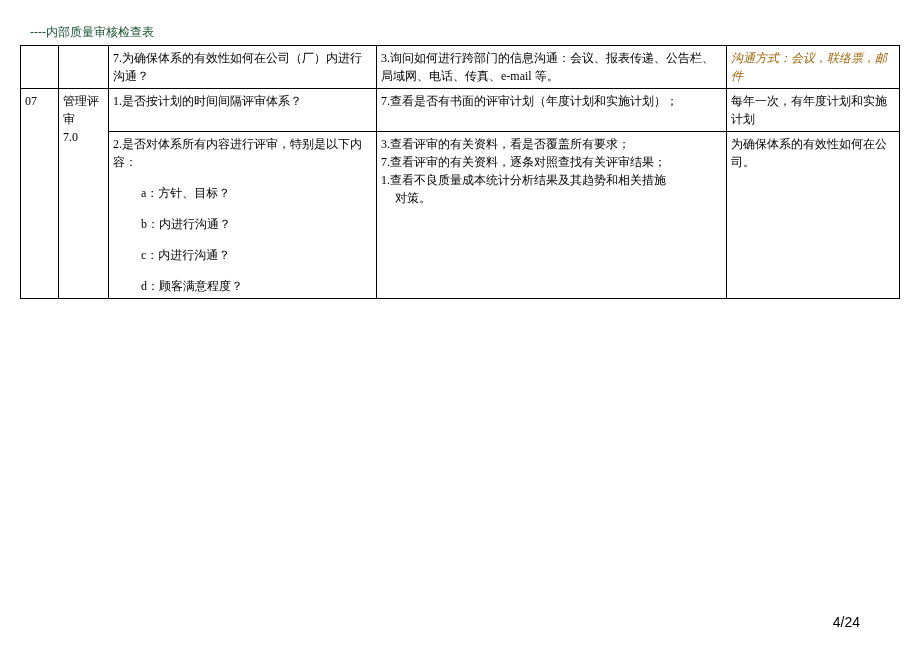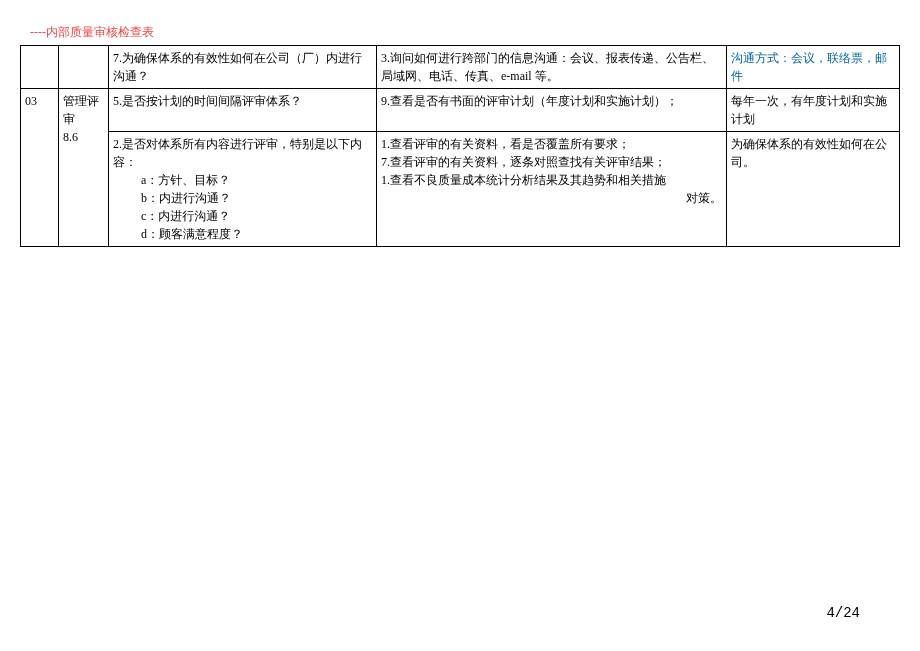--- a/index.html
+++ b/index.html
@@ -12,48 +12,48 @@
       color: #000;
       position: relative;
     }
     .page {
       padding: 24px 20px 0 20px;
     }
     .page-title {
       font-size: 12px;
       margin-bottom: 4px;
       padding-left: 10px;
-      color: #ef4444;
+      color: #14532d;
     }
     table {
       border-collapse: collapse;
       width: 100%;
       table-layout: fixed;
     }
     td {
       border: 1px solid #000;
       padding: 3px 4px;
       vertical-align: top;
       line-height: 1.5;
       font-size: 12px;
     }
     .col-id { width: 38px; text-align: center; }
     .col-cat { width: 50px; text-align: center; }
     .col-q { width: 268px; }
     .col-m { width: 350px; }
     .col-r { width: auto; }
-    .blue { color: #0369a1; }
-    .indent { padding-left: 28px; display: block; }
-    .sub-indent { padding-left: 14px; display: block; text-align: right; }
+    .blue { color: #a16207; font-style: italic; }
+    .indent { padding-left: 28px; display: block; margin-top: 13px; }
+    .sub-indent { padding-left: 14px; display: block; }
     .page-number {
       position: absolute;
-      bottom: 30px;
+      bottom: 21px;
       right: 60px;
       font-size: 14px;
-      font-family: Liberation Mono, monospace;
+      font-family: Liberation Sans, sans-serif;
     }
   </style>
 </head>
 <body>
 
 <div class="page">
   <div class="page-title">----内部质量审核检查表</div>
   <table>
     <colgroup>
       <col class="col-id">
@@ -66,41 +66,41 @@
 
       <tr>
         <td style="border-top:1px solid #000;border-bottom:none;"></td>
         <td style="border-top:1px solid #000;border-bottom:none;"></td>
         <td>7.为确保体系的有效性如何在公司（厂）内进行沟通？</td>
         <td>3.询问如何进行跨部门的信息沟通：会议、报表传递、公告栏、局域网、电话、传真、e-mail 等。</td>
         <td class="blue">沟通方式：会议，联络票，邮件</td>
       </tr>
 
       <tr>
-        <td rowspan="2">03</td>
+        <td rowspan="2">07</td>
         <td rowspan="2">
           <span>管理评</span><br>
           <span>审</span><br>
-          <span>8.6</span>
+          <span>7.0</span>
         </td>
-        <td>5.是否按计划的时间间隔评审体系？</td>
-        <td>9.查看是否有书面的评审计划（年度计划和实施计划）；</td>
+        <td>1.是否按计划的时间间隔评审体系？</td>
+        <td>7.查看是否有书面的评审计划（年度计划和实施计划）；</td>
         <td>每年一次，有年度计划和实施计划</td>
       </tr>
 
       <tr>
         <td>
           <span>2.是否对体系所有内容进行评审，特别是以下内容：</span>
           <span class="indent">a：方针、目标？</span>
           <span class="indent">b：内进行沟通？</span>
           <span class="indent">c：内进行沟通？</span>
           <span class="indent">d：顾客满意程度？</span>
         </td>
         <td>
-          <span>1.查看评审的有关资料，看是否覆盖所有要求；</span><br>
+          <span>3.查看评审的有关资料，看是否覆盖所有要求；</span><br>
           <span>7.查看评审的有关资料，逐条对照查找有关评审结果；</span><br>
           <span>1.查看不良质量成本统计分析结果及其趋势和相关措施</span>
           <span class="sub-indent">对策。</span>
         </td>
         <td>为确保体系的有效性如何在公司。</td>
       </tr>
     </tbody>
   </table>
 </div>
 

